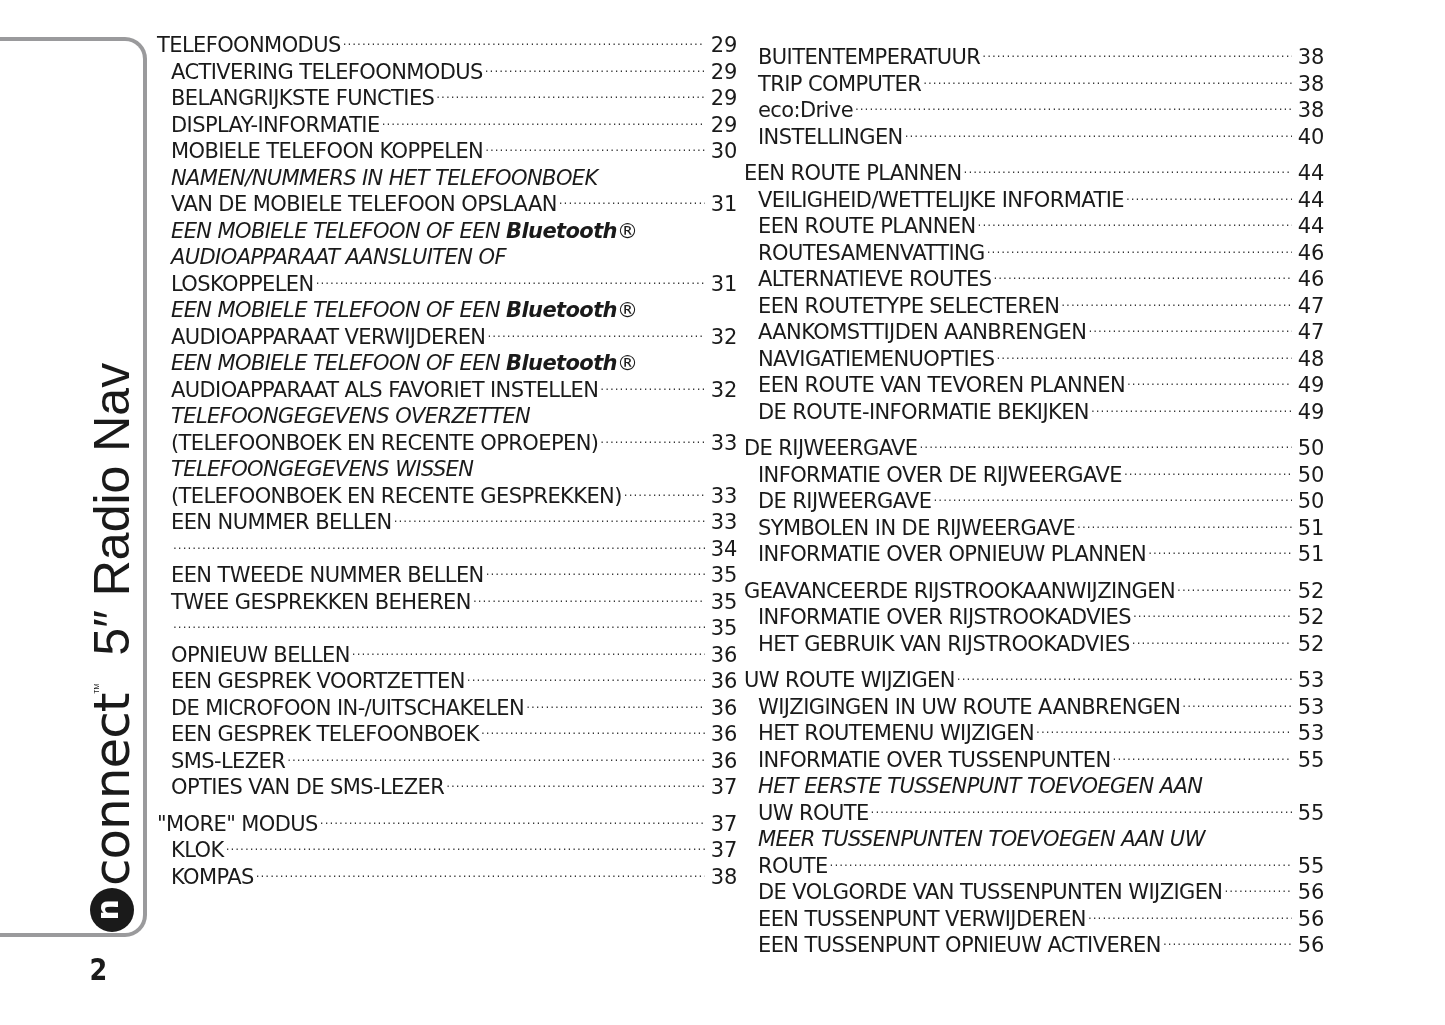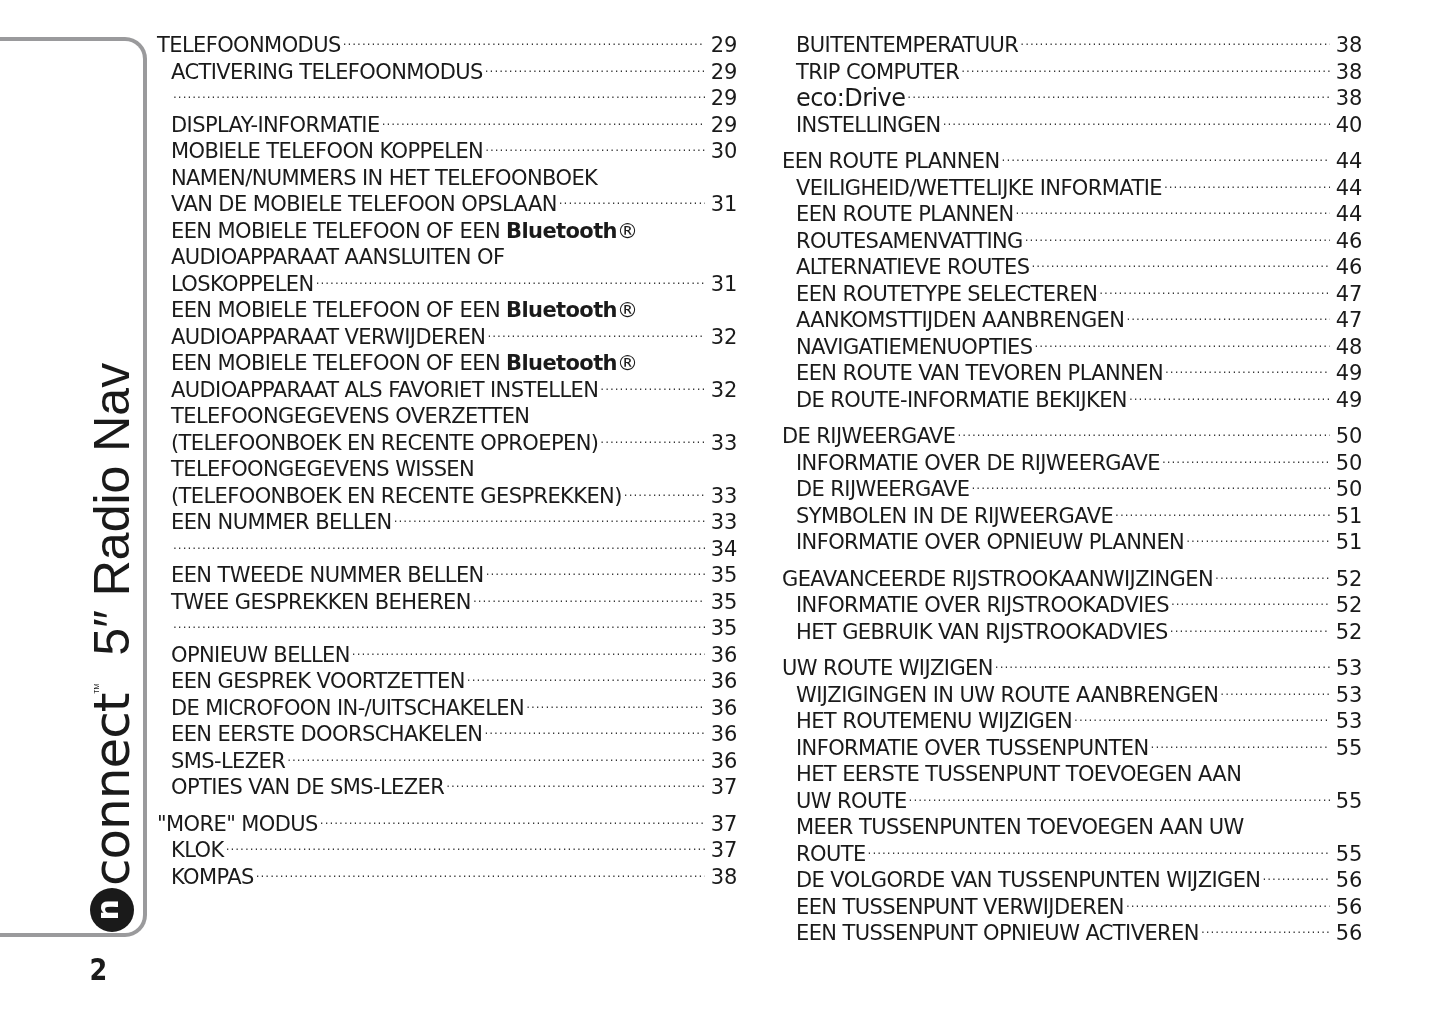--- a/index.html
+++ b/index.html
@@ -19,31 +19,31 @@
     font-family:"DejaVu Sans", sans-serif; margin-right:2px; transform: rotate(180deg); }
   .logo-text { font-family:"DejaVu Sans", sans-serif; font-size:50px; letter-spacing:-1px; line-height:1; }
   .logo-tm { font-size:7px; align-self:flex-start; margin-top:6px; margin-right:14px; }
   .model-text { font-family:"Liberation Sans", sans-serif; font-size:50px; line-height:1; white-space:pre; }
   .page-number { position:absolute; left:88px; top:952px; font-size:30px; font-weight:bold;
     font-family:"DejaVu Sans", sans-serif; transform:scaleX(0.85); }
 
   
   .col { position:absolute; top:32px; font-family:"DejaVu Sans", sans-serif; font-size:21px; }
   .col-left { left:157px; width:582px; }
-  .col-right { left:782px; width:582px; }
+  .col-right { left:744px; width:582px;margin-top:12px; }
   .entry { display:flex; align-items:flex-end; line-height:26.5px; white-space:nowrap; }
   .entry.sub { padding-left:14px; }
   .entry.gap { margin-top:10px; }
   .entry .t { flex:0 0 auto; letter-spacing:-0.6px; transform-origin:left; }
   .entry .dots { flex:1 1 auto; overflow:hidden; margin:0 4px 0 2px; height:26.5px; position:relative; }
   .entry .dots::after { content:"........................................................................................................................................................................................................"; position:absolute; left:0; bottom:4px; font-size:12px; letter-spacing:1px; color:#333; }
   .entry .p { flex:0 0 30px; text-align:center; }
-  .entry.cont { line-height:26.5px; }
+  .entry.cont { line-height:26.5px;font-style:italic; }
   .b { font-weight:bold; }
-  .sm { font-size:24px; }
+  .sm { font-size:21px; }
 </style>
 </head>
 <body>
 
 <div class="side-frame"></div>
 
 <div class="side-title">
   <div class="side-title-inner">
     <div class="logo">
       <span class="logo-u">u</span>
@@ -61,20 +61,21 @@
       <span class="t"><span>TELEFOONMODUS</span></span>
       <span class="dots"></span>
       <span class="p">29</span>
     </div>
     <div class="entry sub">
       <span class="t"><span>ACTIVERING TELEFOONMODUS</span></span>
       <span class="dots"></span>
       <span class="p">29</span>
     </div>
     <div class="entry sub">
+      <span class="t"><span>BELANGRIJKSTE FUNCTIES</span></span>
       <span class="dots"></span>
       <span class="p">29</span>
     </div>
     <div class="entry sub">
       <span class="t"><span>DISPLAY-INFORMATIE</span></span>
       <span class="dots"></span>
       <span class="p">29</span>
     </div>
     <div class="entry sub">
       <span class="t"><span>MOBIELE TELEFOON KOPPELEN</span></span>
@@ -164,21 +165,21 @@
       <span class="t"><span>EEN GESPREK VOORTZETTEN</span></span>
       <span class="dots"></span>
       <span class="p">36</span>
     </div>
     <div class="entry sub">
       <span class="t"><span>DE MICROFOON IN-/UITSCHAKELEN</span></span>
       <span class="dots"></span>
       <span class="p">36</span>
     </div>
     <div class="entry sub">
-      <span class="t"><span>EEN EERSTE DOORSCHAKELEN</span></span>
+      <span class="t"><span>EEN GESPREK TELEFOONBOEK</span></span>
       <span class="dots"></span>
       <span class="p">36</span>
     </div>
     <div class="entry sub">
       <span class="t"><span>SMS-LEZER</span></span>
       <span class="dots"></span>
       <span class="p">36</span>
     </div>
     <div class="entry sub">
       <span class="t"><span>OPTIES VAN DE SMS-LEZER</span></span>

